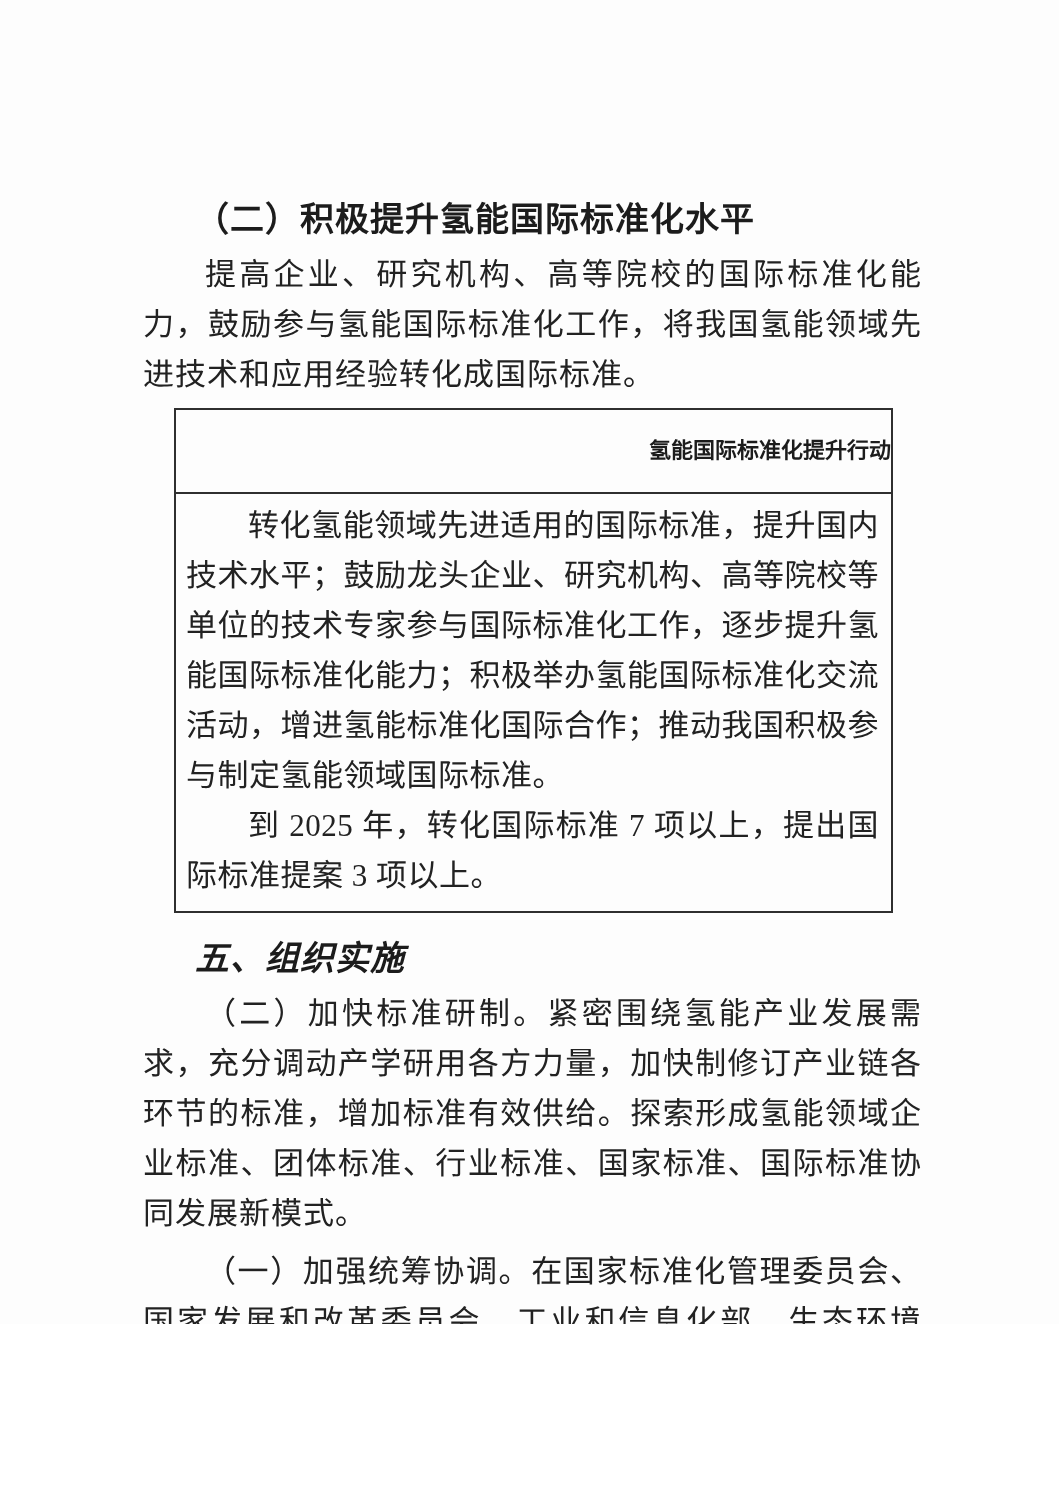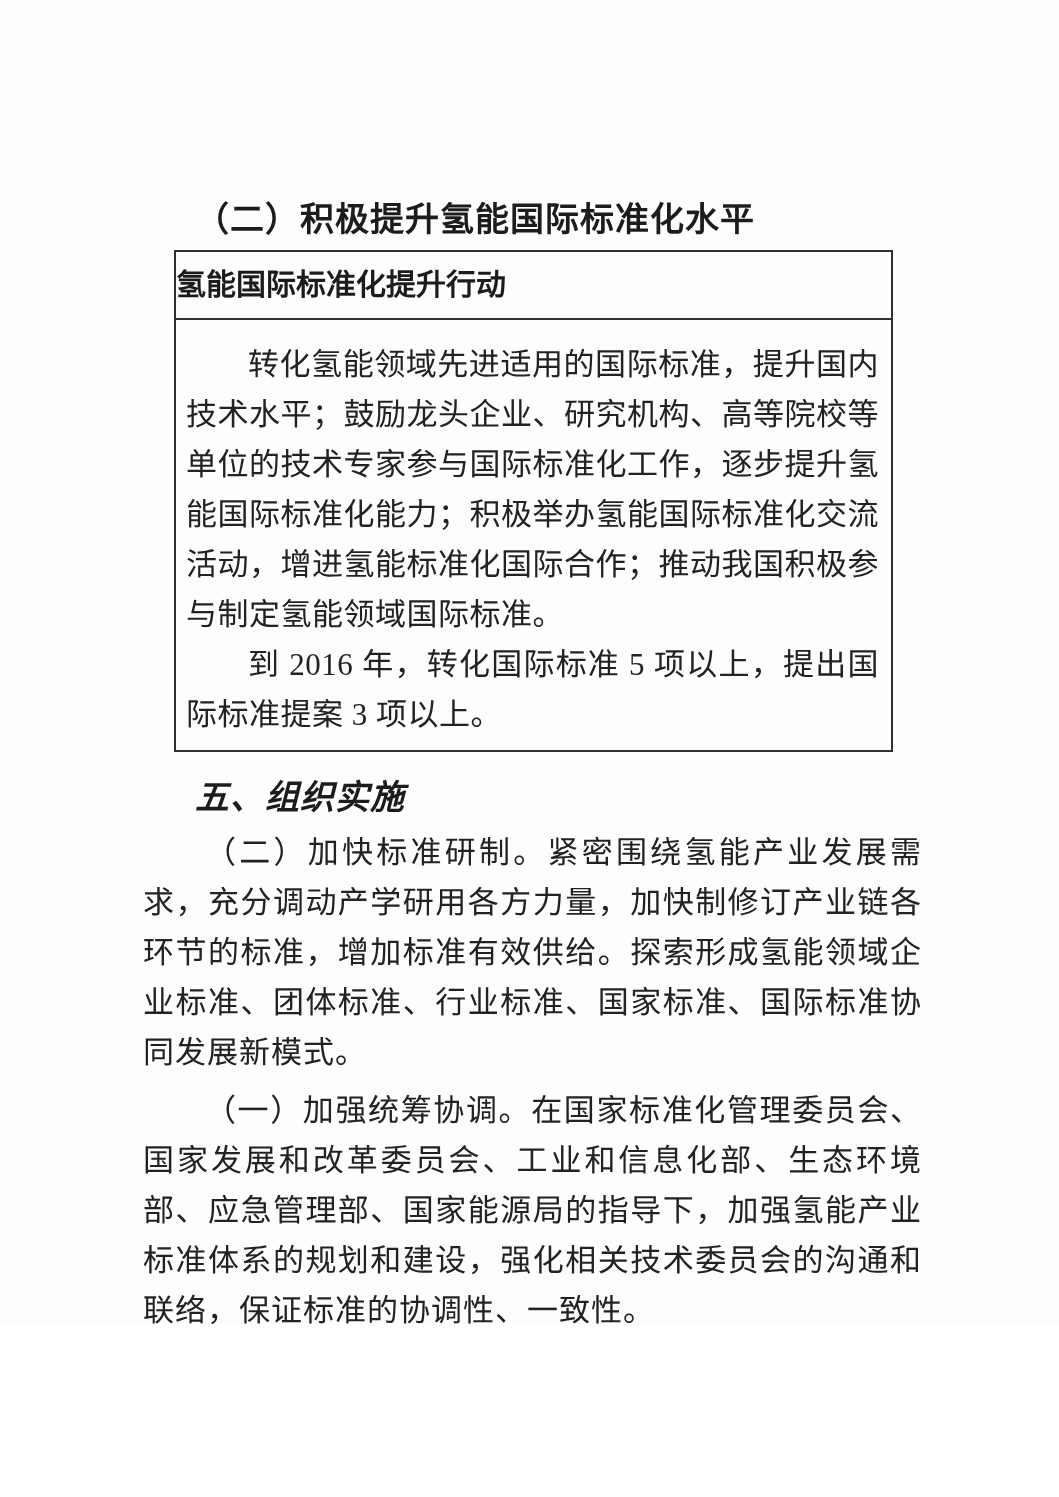--- a/index.html
+++ b/index.html
@@ -46,29 +46,29 @@
   .action-box {
     box-sizing: border-box;
     width: 719px;
     margin: 8px 0 0 31px;
     border: 2px solid #2f2f2f;
     background: #fdfdfd;
   }
   .action-box-title {
     font-family: "Liberation Sans", "DejaVu Sans", sans-serif;
     font-weight: bold;
-    font-size: 30px;
+    font-size: 22px;
     line-height: 48px;
-    text-align: left;
+    text-align: right;
     border-bottom: 2px solid #2f2f2f;
-    padding: 9px 0;
+    padding: 17px 0;
     color: #1c1c1c;
   }
   .action-box-body {
-    padding: 20px 12px 10px 10px;
+    padding: 7px 12px 10px 10px;
   }
   .action-box-body .body-para {
     margin: 0;
     letter-spacing: 0.5px;
   }
   .section5-heading {
     margin-top: 22px;
     font-style: italic;
   }
   .page-footer {
@@ -82,26 +82,27 @@
   }
 </style>
 </head>
 <body>
 
 <div class="page">
   <div class="content">
 
     <h2 class="section-heading">（二）积极提升氢能国际标准化水平</h2>
 
+    <p class="body-para">提高企业、研究机构、高等院校的国际标准化能力，鼓励参与氢能国际标准化工作，将我国氢能领域先进技术和应用经验转化成国际标准。</p>
 
     <div class="action-box">
       <div class="action-box-title">氢能国际标准化提升行动</div>
       <div class="action-box-body">
         <p class="body-para">转化氢能领域先进适用的国际标准，提升国内技术水平；鼓励龙头企业、研究机构、高等院校等单位的技术专家参与国际标准化工作，逐步提升氢能国际标准化能力；积极举办氢能国际标准化交流活动，增进氢能标准化国际合作；推动我国积极参与制定氢能领域国际标准。</p>
-        <p class="body-para">到 2016 年，转化国际标准 5 项以上，提出国际标准提案 3 项以上。</p>
+        <p class="body-para">到 2025 年，转化国际标准 7 项以上，提出国际标准提案 3 项以上。</p>
       </div>
     </div>
 
     <h2 class="section-heading section5-heading">五、组织实施</h2>
 
     <p class="body-para">（二）加快标准研制。紧密围绕氢能产业发展需求，充分调动产学研用各方力量，加快制修订产业链各环节的标准，增加标准有效供给。探索形成氢能领域企业标准、团体标准、行业标准、国家标准、国际标准协同发展新模式。</p>
 
     <p class="body-para">（一）加强统筹协调。在国家标准化管理委员会、国家发展和改革委员会、工业和信息化部、生态环境部、应急管理部、国家能源局的指导下，加强氢能产业标准体系的规划和建设，强化相关技术委员会的沟通和联络，保证标准的协调性、一致性。</p>
 
     <p class="body-para">（三）强化标准实施。积极发挥各级主管部门、行业协会、</p>

